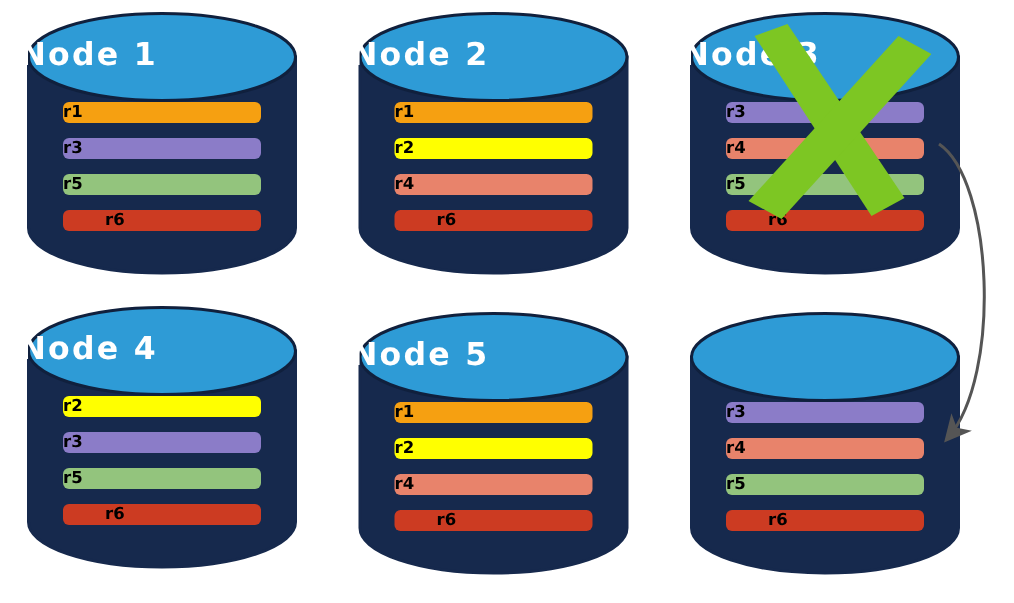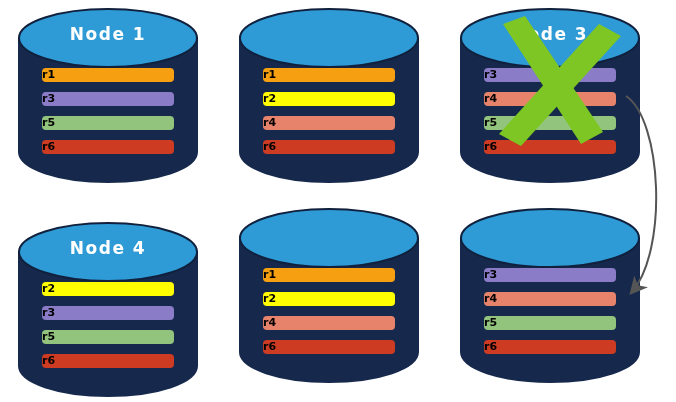--- a/index.html
+++ b/index.html
@@ -32,23 +32,23 @@
     top: 0;
     width: 190px;
     height: 180px;
     overflow: visible;
   }
   .node-label {
     position: absolute;
     left: 0;
     top: 16px;
     width: 190px;
-    text-align: center;
+    text-align: left;
     color: #ffffff;
-    font-size: 17px;
+    font-size: 21px;
     font-weight: bold;
     letter-spacing: 1.5px;
     z-index: 3;
     pointer-events: none;
   }
   .bars {
     position: absolute;
     left: 29px;
     top: 60px;
     width: 132px;
@@ -57,21 +57,21 @@
   .bar {
     position: relative;
     height: 14px;
     margin-bottom: 10px;
     border-radius: 4px;
     font-size: 11px;
     font-weight: bold;
     color: #000000;
     line-height: 14px;
   }
-  .bar:last-child { margin-bottom: 0; }
+  .bar:last-child { margin-bottom: 0; padding-left: 28px; }
   .xmark {
     position: absolute;
     left: 26px;
     top: 6px;
     width: 140px;
     height: 140px;
     z-index: 4;
     pointer-events: none;
   }
   .arrow-layer {
@@ -99,20 +99,21 @@
         <div class="bar" style="background: rgb(139, 124, 200);">r3</div>
         <div class="bar" style="background: rgb(147, 196, 125);">r5</div>
         <div class="bar" style="background: rgb(204, 59, 34);">r6</div>
       </div>
     </div>
     <div class="node" style="left: 234px; top: 8px;">
       <svg class="cyl-svg" viewBox="0 0 190 180" width="190" height="180">
         <path d="M 6,30 L 6,144 A 89,30 0 0 0 184,144 L 184,30 Z" fill="#16294D" stroke="#16294D" stroke-width="2"></path>
         <ellipse cx="95" cy="30" rx="89" ry="29" fill="#2E9BD6" stroke="#10203D" stroke-width="2"></ellipse>
       </svg>
+      <div class="node-label" style="color: rgb(255, 255, 255);">Node 2</div>
       <div class="bars">
         <div class="bar" style="background: rgb(246, 160, 17);">r1</div>
         <div class="bar" style="background: rgb(255, 255, 0);">r2</div>
         <div class="bar" style="background: rgb(232, 131, 107);">r4</div>
         <div class="bar" style="background: rgb(204, 59, 34);">r6</div>
       </div>
     </div>
     <div class="node" style="left: 455px; top: 8px;">
       <svg class="cyl-svg" viewBox="0 0 190 180" width="190" height="180">
         <path d="M 6,30 L 6,144 A 89,30 0 0 0 184,144 L 184,30 Z" fill="#16294D" stroke="#16294D" stroke-width="2"></path>
@@ -123,38 +124,39 @@
         <div class="bar" style="background: rgb(139, 124, 200);">r3</div>
         <div class="bar" style="background: rgb(232, 131, 107);">r4</div>
         <div class="bar" style="background: rgb(147, 196, 125);">r5</div>
         <div class="bar" style="background: rgb(204, 59, 34);">r6</div>
       </div>
       <svg class="xmark" viewBox="0 0 140 140">
         <polygon points="22,10 44,2 122,118 100,130" fill="#7DC623"></polygon>
         <polygon points="118,10 140,22 40,132 18,120" fill="#7DC623"></polygon>
       </svg>
     </div>
-    <div class="node" style="left: 13px; top: 222px;">
+    <div class="node" style="left: 13px; top: 204px;">
       <svg class="cyl-svg" viewBox="0 0 190 180" width="190" height="180">
         <path d="M 6,30 L 6,144 A 89,30 0 0 0 184,144 L 184,30 Z" fill="#16294D" stroke="#16294D" stroke-width="2"></path>
         <ellipse cx="95" cy="30" rx="89" ry="29" fill="#2E9BD6" stroke="#10203D" stroke-width="2"></ellipse>
       </svg>
       <div class="node-label" style="color: rgb(255, 255, 255);">Node 4</div>
       <div class="bars">
         <div class="bar" style="background: rgb(255, 255, 0);">r2</div>
         <div class="bar" style="background: rgb(139, 124, 200);">r3</div>
         <div class="bar" style="background: rgb(147, 196, 125);">r5</div>
         <div class="bar" style="background: rgb(204, 59, 34);">r6</div>
       </div>
     </div>
     <div class="node" style="left: 234px; top: 208px;">
       <svg class="cyl-svg" viewBox="0 0 190 180" width="190" height="180">
         <path d="M 6,30 L 6,144 A 89,30 0 0 0 184,144 L 184,30 Z" fill="#16294D" stroke="#16294D" stroke-width="2"></path>
         <ellipse cx="95" cy="30" rx="89" ry="29" fill="#2E9BD6" stroke="#10203D" stroke-width="2"></ellipse>
       </svg>
+      <div class="node-label" style="color: rgb(255, 255, 255);">Node 5</div>
       <div class="bars">
         <div class="bar" style="background: rgb(246, 160, 17);">r1</div>
         <div class="bar" style="background: rgb(255, 255, 0);">r2</div>
         <div class="bar" style="background: rgb(232, 131, 107);">r4</div>
         <div class="bar" style="background: rgb(204, 59, 34);">r6</div>
       </div>
     </div>
     <div class="node" style="left: 455px; top: 208px;">
       <svg class="cyl-svg" viewBox="0 0 190 180" width="190" height="180">
         <path d="M 6,30 L 6,144 A 89,30 0 0 0 184,144 L 184,30 Z" fill="#16294D" stroke="#16294D" stroke-width="2"></path>

